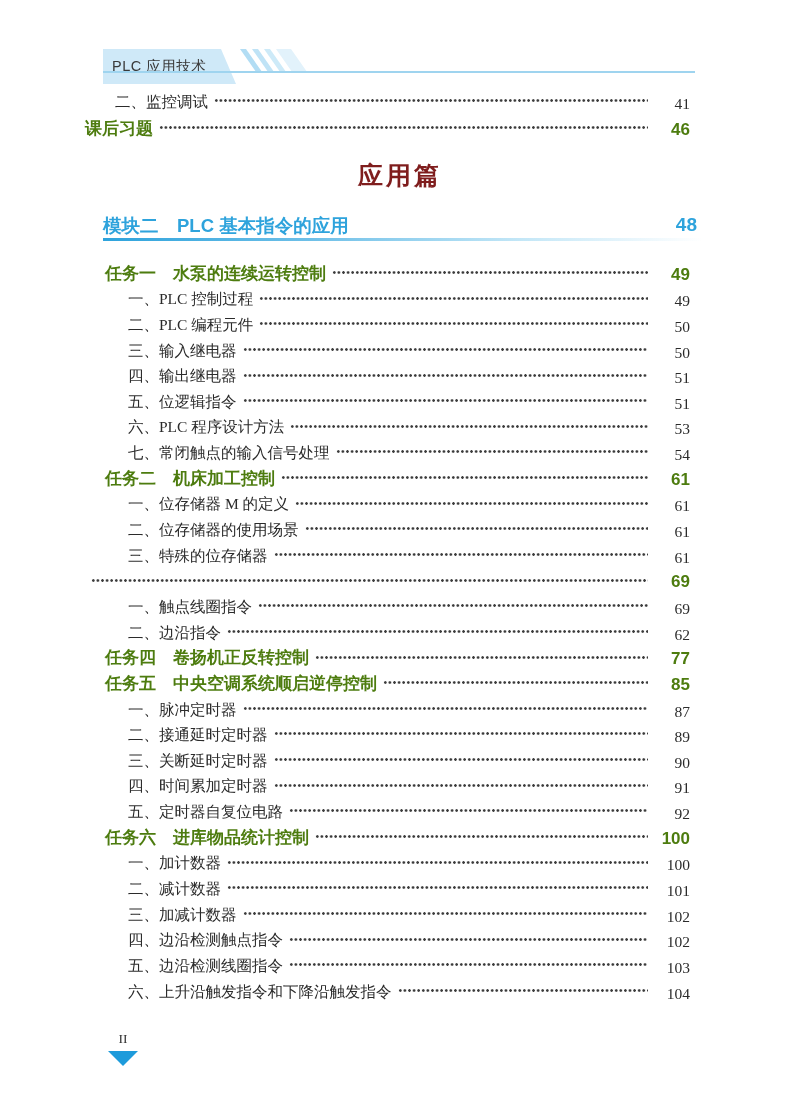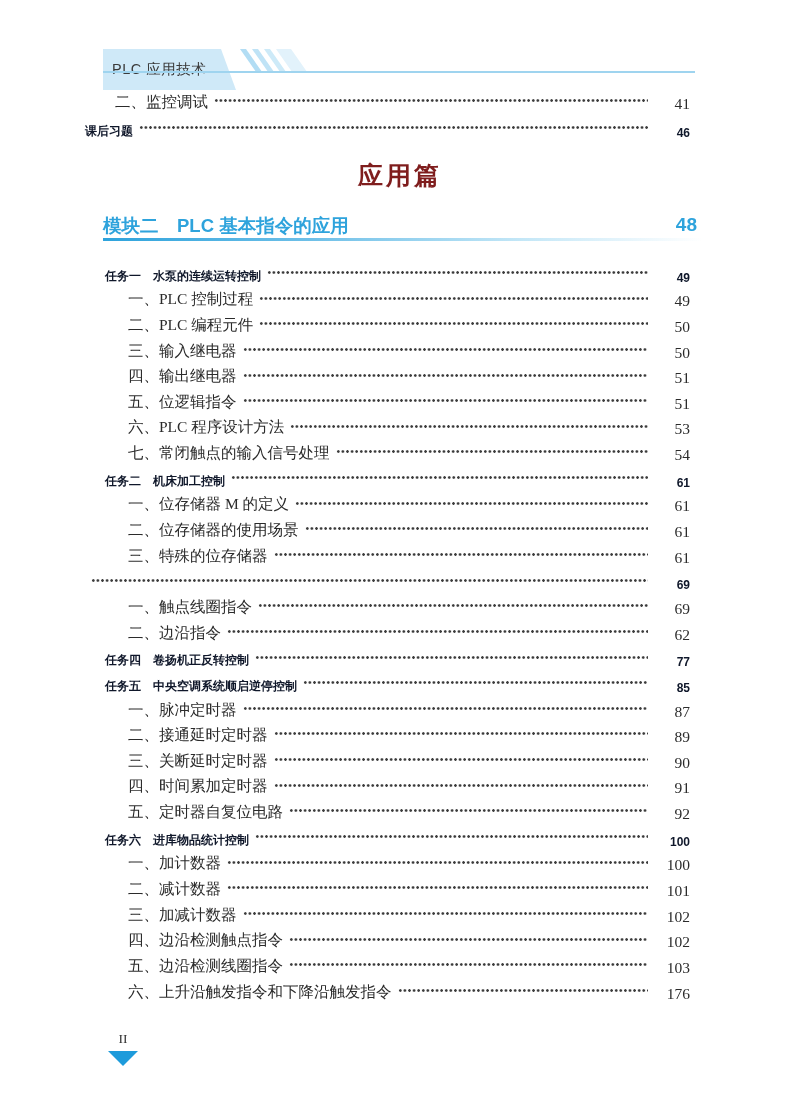--- a/index.html
+++ b/index.html
@@ -9,21 +9,21 @@
     --accent: #2ea3dc;
     --band: #cfe9f8;
     --rule: #9fd4ef;
     --tri: #1d9bdb;
   }
   html,body{margin:0;padding:0;background:#ffffff;}
   body{width:800px;height:1114px;position:relative;overflow:hidden;
        font-family:var(--serif);color:var(--ink);}
 
   
-  .hdr-band{position:absolute;left:103px;top:49px;width:133px;height:41px;
+  .hdr-band{position:absolute;left:103px;top:49px;width:133px;height:35px;
     background:var(--band);display:flex;align-items:center;padding-left:9px;
     box-sizing:border-box;
     clip-path:polygon(0 0, calc(100% - 15px) 0, 100% 100%, 0 100%);}
   .hdr-band-title{font-family:var(--sans);font-size:14.5px;color:#3a3a3a;
     letter-spacing:0.5px;white-space:nowrap;}
   .hdr-stripe{position:absolute;top:49px;height:22px;transform:skewX(35deg);
     transform-origin:0 0;}
   .s1{left:240px;width:6px;background:#b2ddf4;}
   .s2{left:252px;width:6px;background:#bfe3f6;}
   .s3{left:264px;width:6px;background:#cdeaf8;}
@@ -40,21 +40,21 @@
   .toc-row .lbl{white-space:nowrap;}
   .toc-row .leader{flex:1;align-self:stretch;margin:0 8px 0 6px;
     background-image:radial-gradient(circle, #3c3c3c 1.05px, transparent 1.45px);
     background-size:4.6px 4.6px;background-repeat:repeat-x;
     background-position:0 52%;}
   .toc-row .pg{min-width:34px;text-align:right;white-space:nowrap;}
 
   .toc-row.sub .lbl{padding-left:43px;}
   .toc-row.sub-first .lbl{padding-left:30px;}
   .toc-row.chapter,.toc-row.task{font-family:var(--sans);font-weight:bold;
-    font-size:12px;color:#0f172a;}
+    font-size:17px;color:#4d7c0f;}
   .toc-row.task .lbl{padding-left:20px;}
   .toc-row.chapter .lbl{padding-left:0;}
 
   
   .part-title{position:absolute;left:0;top:160px;width:800px;height:30px;
     text-align:center;font-family:var(--sans);font-weight:bold;font-size:25px;
     letter-spacing:3px;color:#7f1d1d;line-height:30px;}
   .module-row{position:absolute;left:103px;top:211px;width:594px;height:28px;
     display:flex;align-items:center;font-family:var(--sans);font-weight:bold;
     color:var(--accent);justify-content:space-between;}
@@ -273,18 +273,18 @@
 
     <div class="toc-row sub">
       <span class="lbl">五、边沿检测线圈指令</span>
       <span class="leader"></span>
       <span class="pg">103</span>
     </div>
 
     <div class="toc-row sub">
       <span class="lbl">六、上升沿触发指令和下降沿触发指令</span>
       <span class="leader"></span>
-      <span class="pg">176</span>
+      <span class="pg">104</span>
     </div>
   </div>
 
 <div class="folio">II</div>
 <div class="folio-tri"></div>
 
 </body></html>

